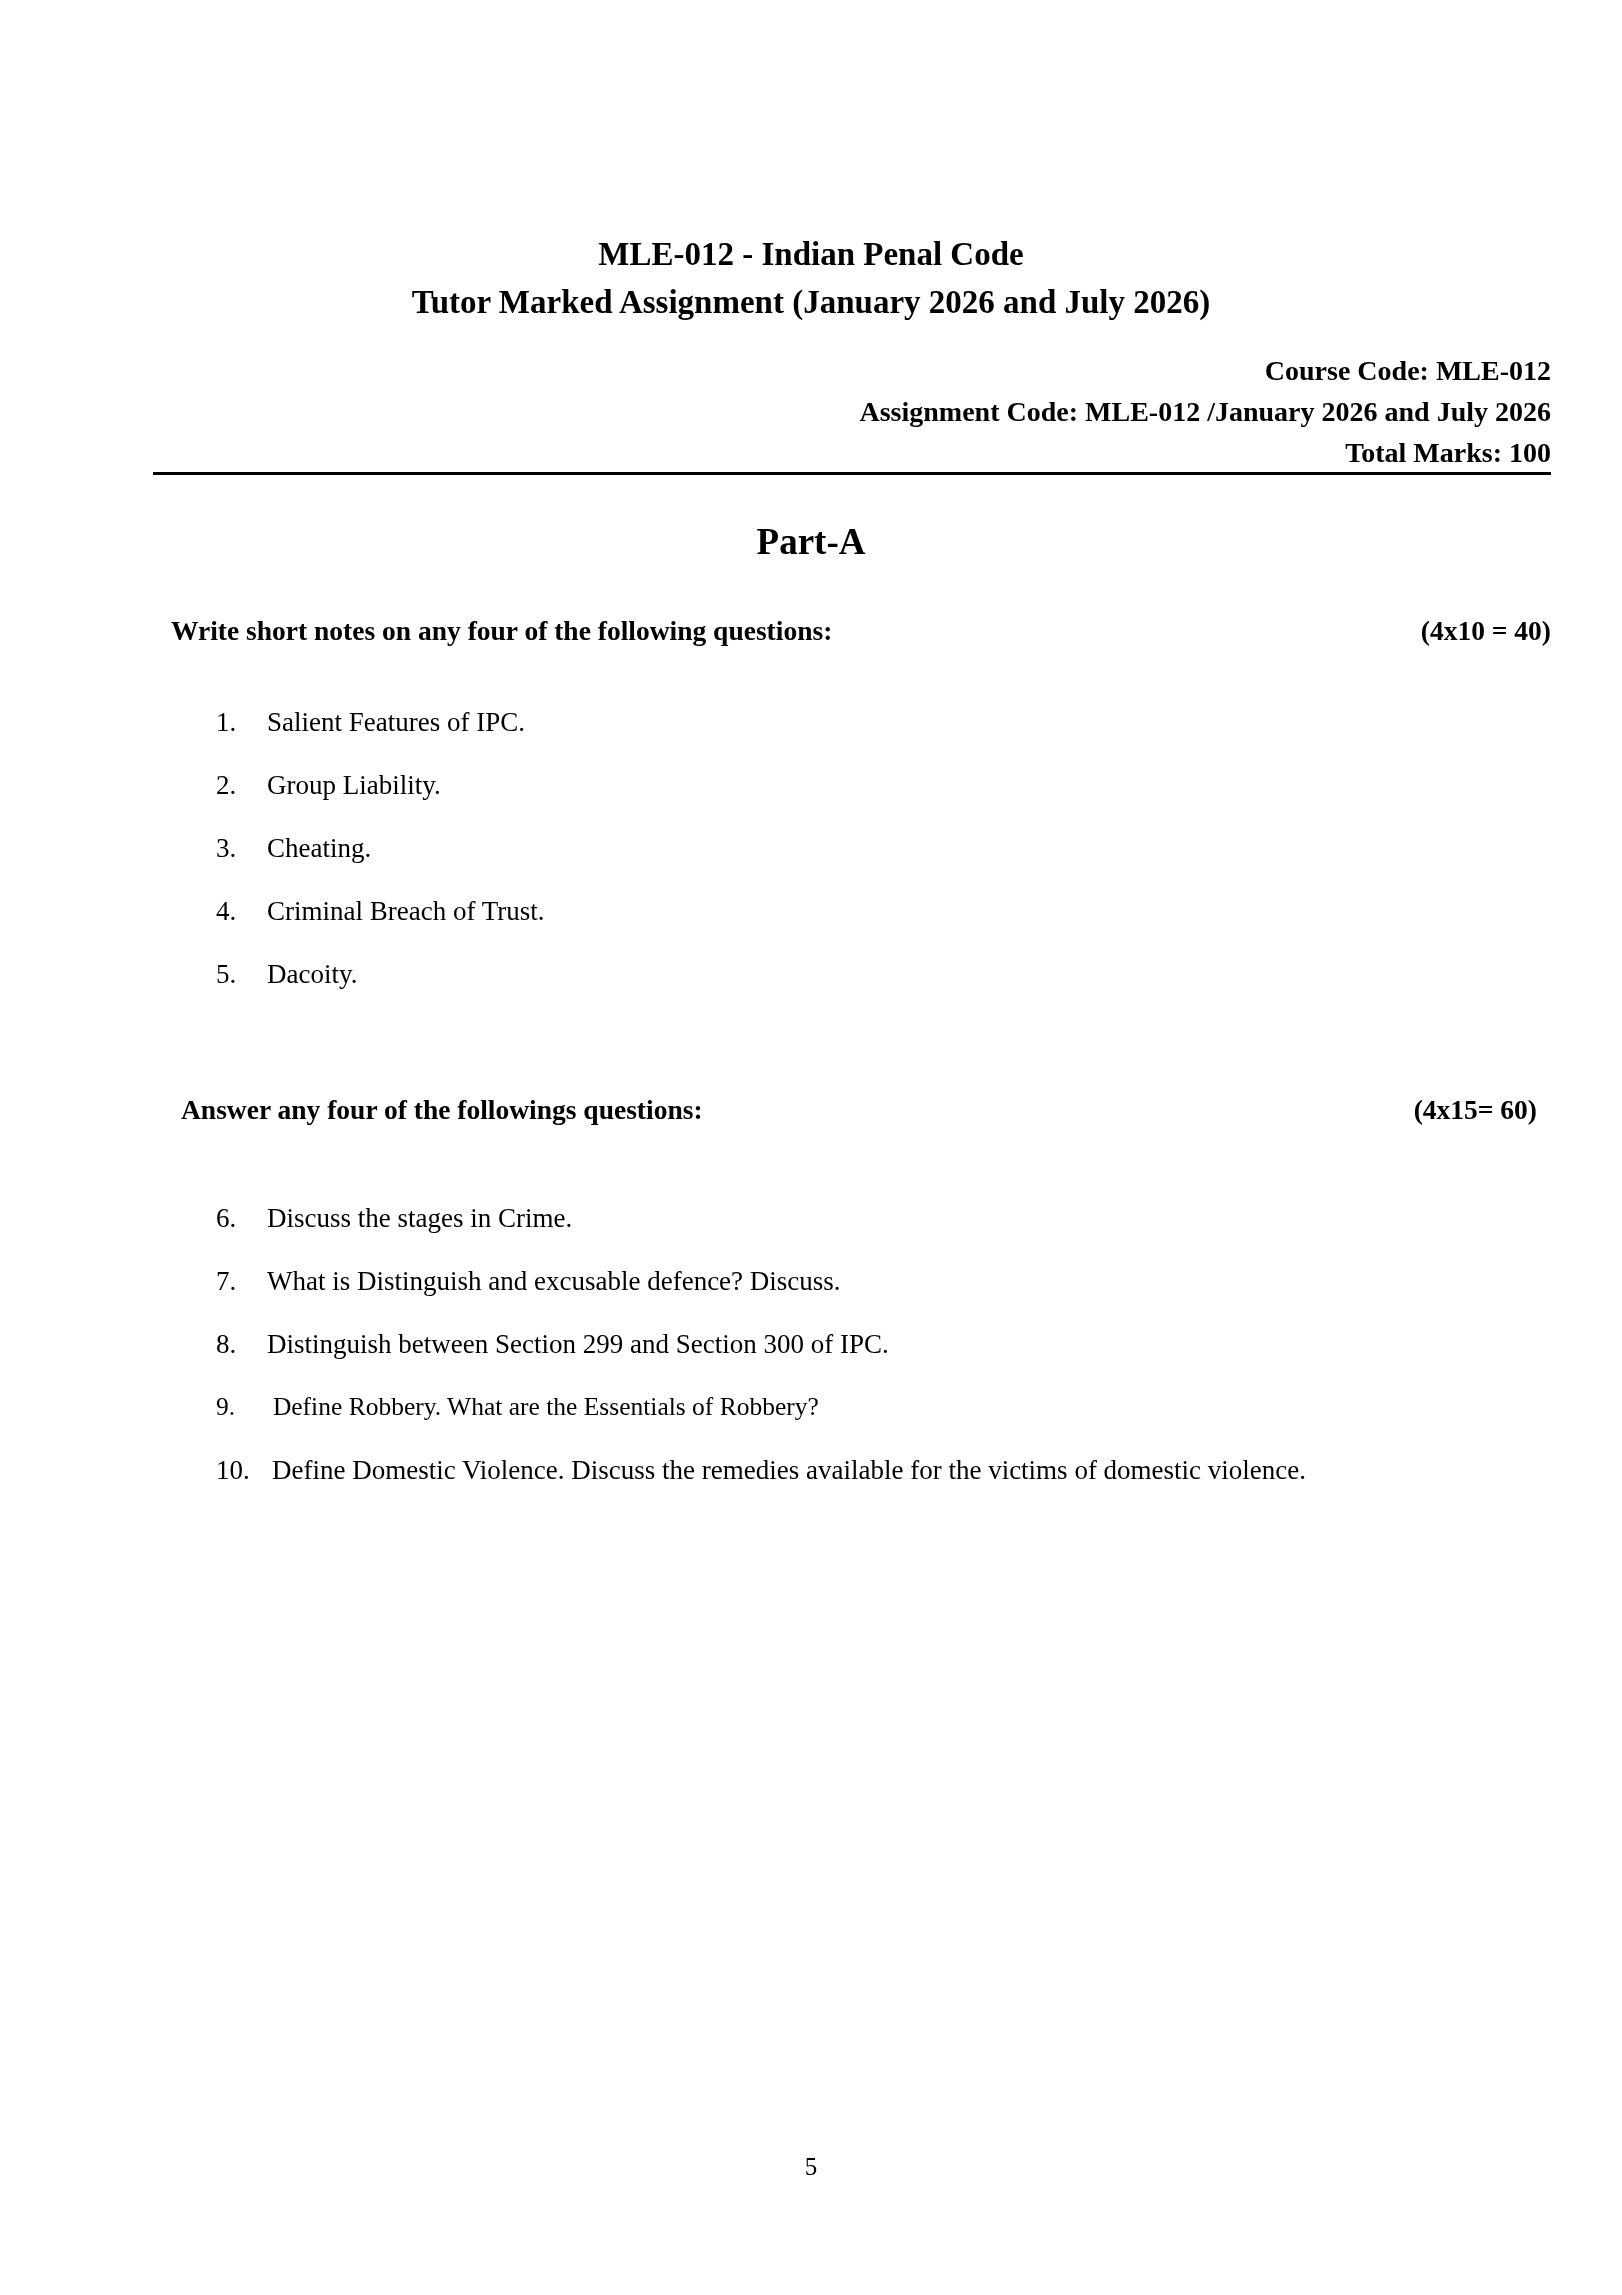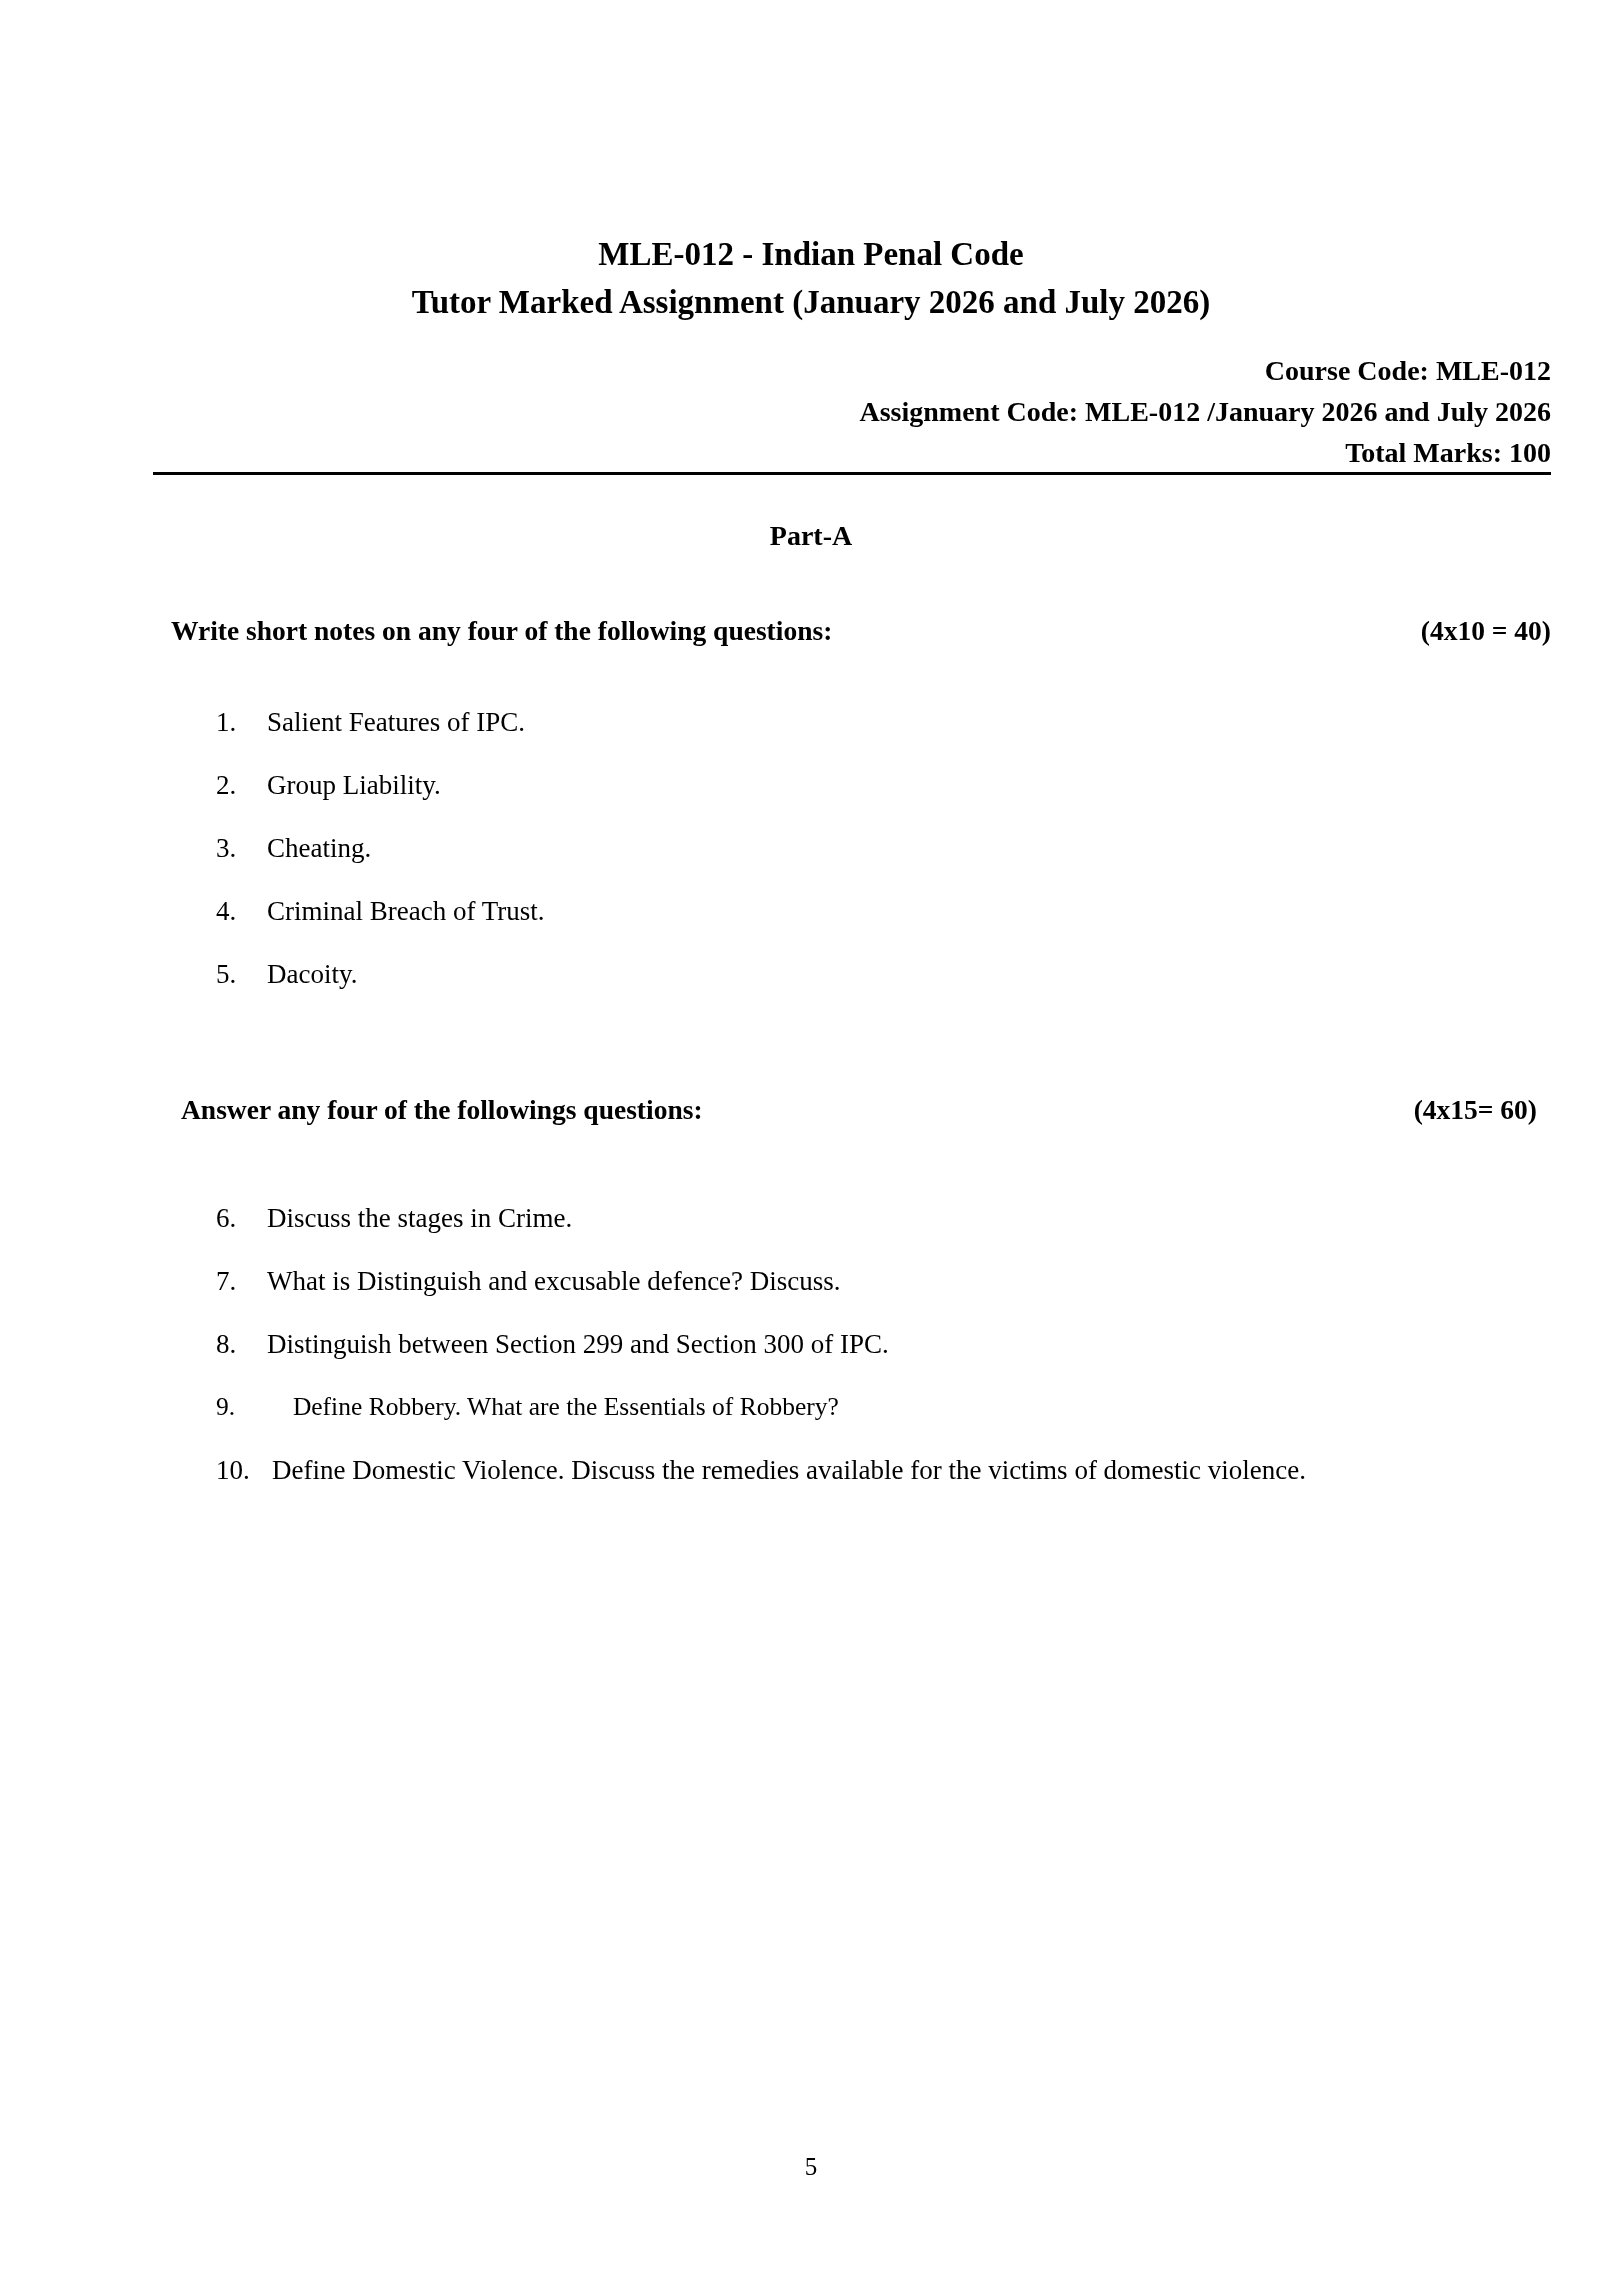--- a/index.html
+++ b/index.html
@@ -60,21 +60,21 @@
     background: #000000;
   }
 
   
   .part-heading {
     position: absolute;
     left: 0;
     right: 0;
     text-align: center;
     font-weight: bold;
-    font-size: 28px;
+    font-size: 37px;
   }
   #part-a-heading { top: 520px; }
   #part-b-heading { top: 1016px; }
 
   
   .instruction-row {
     position: absolute;
     display: flex;
     justify-content: space-between;
     align-items: baseline;
@@ -116,21 +116,21 @@
   }
   .question-item .q-num {
     position: absolute;
     left: 0;
     top: 0;
     width: 41px;
     text-align: left;
   }
   
   .question-item.q-small { font-size: 25.5px; }
-  .question-item.q-small .q-text { padding-left: 5.9px; margin-left: 20px; }
+  .question-item.q-small .q-text { padding-left: 5.9px; }
 
   
   .question-item.q-wide { padding-left: 56px; }
   .question-item.q-wide .q-num { width: 51px; }
 
   
   .page-number {
     position: absolute;
     left: 0;
     right: 0;

